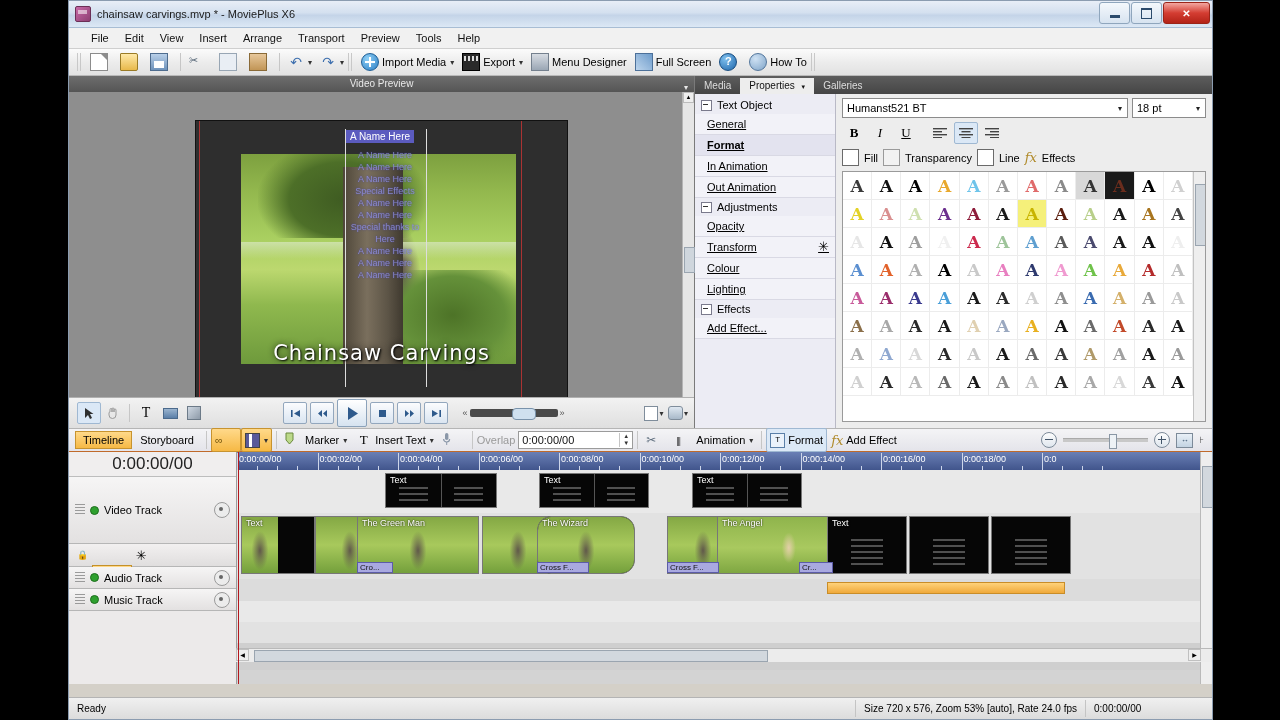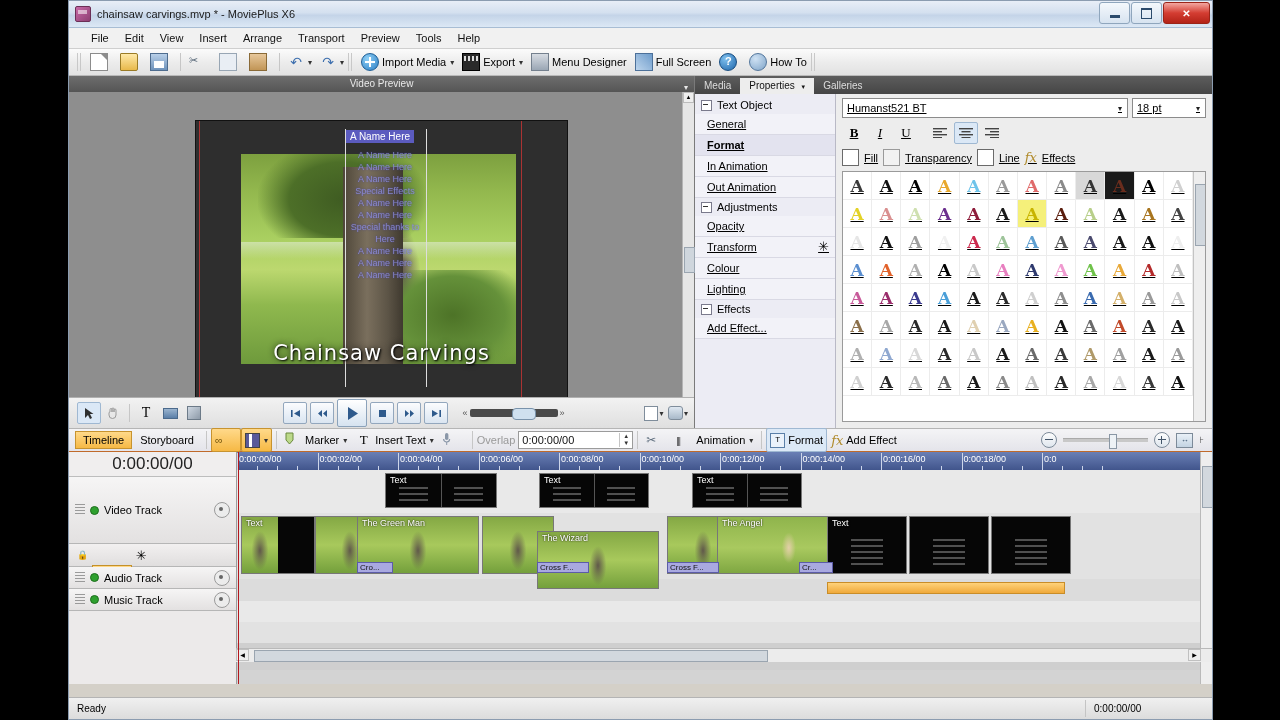--- a/index.html
+++ b/index.html
@@ -163,21 +163,21 @@
   .prop-list{width:140px;background:#ececf4;border-right:1px solid #b9b9c6;padding-top:2px;}
   .pl-group{display:flex;align-items:center;gap:5px;padding:3px 6px;font-size:11px;}
   .pl-group .exp{width:9px;height:9px;border:1px solid #7a7a8c;background:#fff;position:relative;flex:none;}
   .pl-group .exp:before{content:"";position:absolute;left:1px;top:3px;width:5px;height:1px;background:#333;}
   .pl-item{
     padding:4px 6px 4px 12px;font-size:11px;border-bottom:1px solid #d9d9e4;
     background:#f2f2f8;display:flex;align-items:center;justify-content:space-between;text-decoration:underline;
   }
   .pl-item.sel{background:#e3e3ef;font-weight:bold;}
   .pl-item .ast{font-size:13px;line-height:10px;}
-  .fmt-pane{flex:1;background:#ededed;padding:4px 6px 0 6px;display:flex;flex-direction:column;text-decoration:underline;}
+  .fmt-pane{flex:1;background:#ededed;padding:4px 6px 0 6px;display:flex;flex-direction:column;}
   .fontrow{display:flex;gap:4px;margin-bottom:4px;}
   .combo{
     height:18px;background:#fff;border:1px solid #8b8b8b;display:flex;align-items:center;
     padding:0 2px 0 4px;font-size:11px;justify-content:space-between;
   }
   .combo .ar{font-size:8px;color:#222;padding:0 3px;}
   .fontname{flex:1;}
   .fontsize{width:66px;}
   .stylerow{display:flex;align-items:center;gap:2px;margin-bottom:5px;}
   .sbtn{width:22px;height:20px;display:flex;align-items:center;justify-content:center;
@@ -949,21 +949,21 @@
             <div class="clip" style="left: 78px; top: 46px; width: 70px; height: 58px;">
               <div class="thumbgreen full"></div>
             </div>
             <div class="clip" style="left: 120px; top: 46px; width: 122px; height: 58px;">
               <div class="thumbgreen full"></div>
               <div class="cname">The Green Man</div>
             </div>
             <div class="clip" style="left: 245px; top: 46px; width: 72px; height: 58px;">
               <div class="thumbgreen full"></div>
             </div>
-            <div class="clip" style="left: 300px; top: 61px; width: 122px; height: 58px;">
+            <div class="clip" style="left: 300px; top: 46px; width: 98px; height: 58px; border-radius: 14px;">
               <div class="thumbgreen full"></div>
               <div class="cname">The Wizard</div>
             </div>
             <div class="clip" style="left: 430px; top: 46px; width: 72px; height: 58px;">
               <div class="thumbgreen full"></div>
             </div>
             <div class="clip" style="left: 480px; top: 46px; width: 120px; height: 58px;">
               <div class="thumbgirl"></div>
               <div class="cname">The Angel</div>
             </div>
@@ -999,15 +999,16 @@
 
     <div class="tl-hsb">
       <div class="a" style="left:0;">◀</div>
       <div class="t"></div>
       <div class="a" style="right:11px;">▶</div>
     </div>
   </div>
 
   <div class="statusbar">
     <div class="st-cell st-grow">Ready</div>
+    <div class="st-cell st-sep">Size 720 x 576, Zoom 53% [auto], Rate 24.0 fps</div>
     <div class="st-cell st-sep" style="width:110px;">0:00:00/00</div>
   </div>
 </div>
 
 </body></html>

